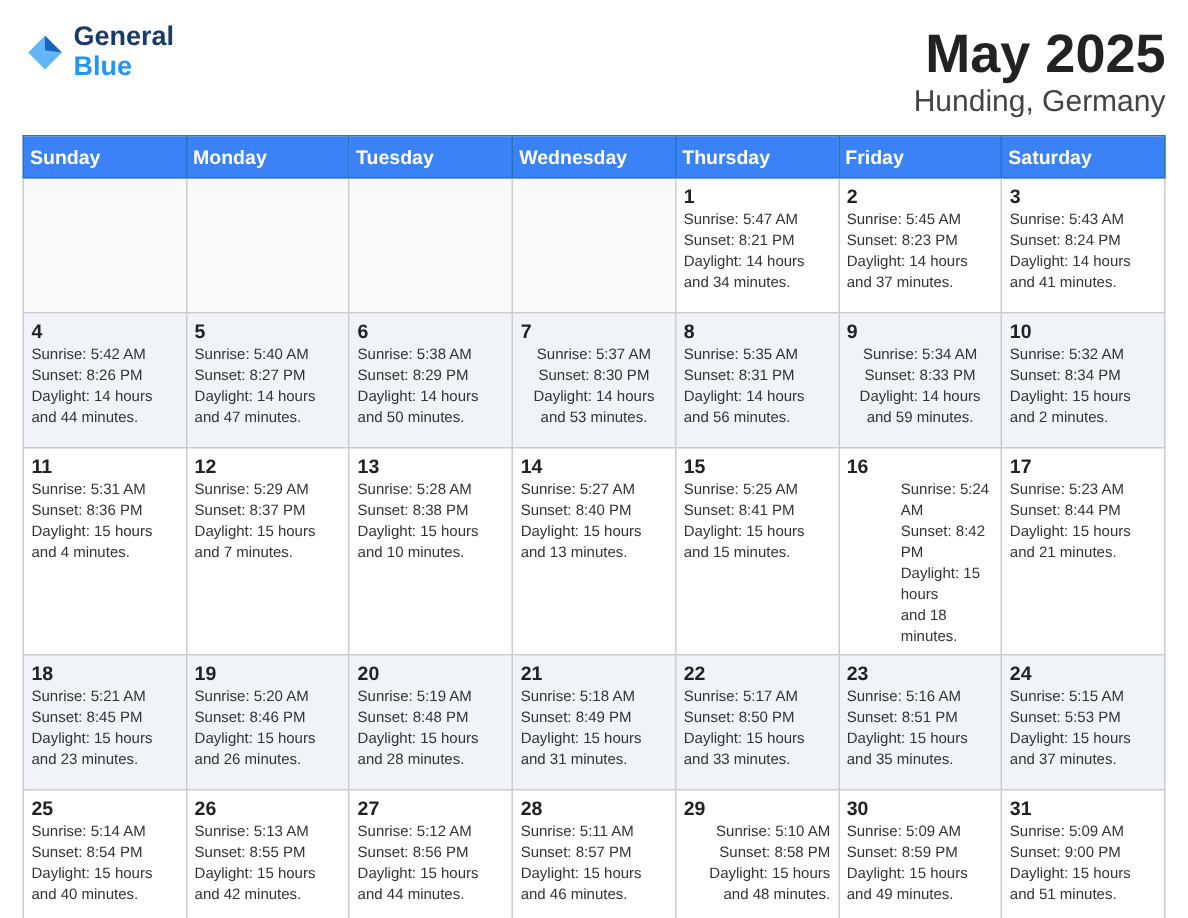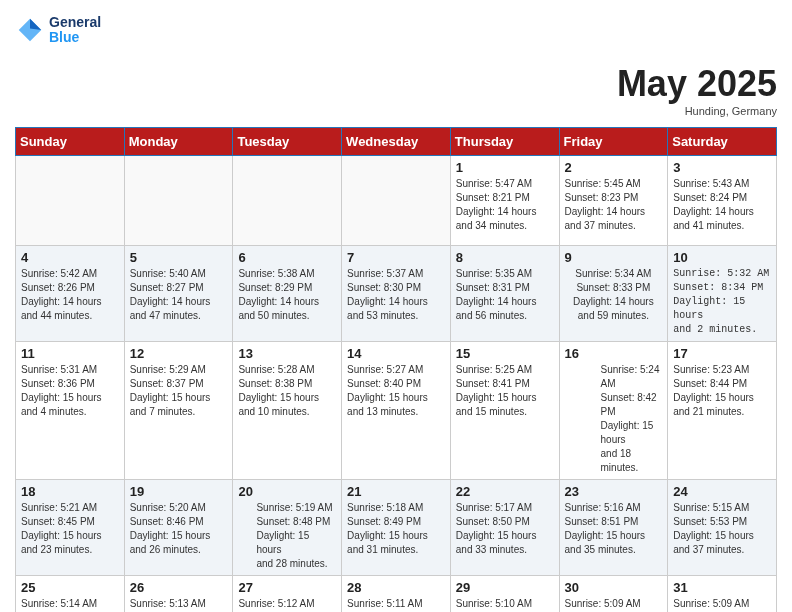--- a/index.html
+++ b/index.html
@@ -15,52 +15,51 @@
       justify-content: space-between;
       align-items: flex-start;
       margin-bottom: 10px;
     }
     .logo {
       display: flex;
       align-items: center;
       gap: 4px;
     }
     .logo-text {
-      font-size: 14px;
+      font-size: 18px;
       font-weight: bold;
       color: #1a3a6b;
       line-height: 1.1;
     }
     .logo-blue {
       color: #2196F3;
     }
     .logo-icon {
       width: 30px;
       height: 30px;
     }
     .title-block {
       text-align: right;
     }
     .title-month {
       font-size: 36px;
       font-weight: bold;
       color: #222;
-      margin-top: 48px;
     }
     .title-location {
-      font-size: 11px;
+      font-size: 20px;
       color: #444;
     }
     table {
       width: 100%;
       border-collapse: collapse;
       table-layout: fixed;
     }
     thead th {
-      background: #b91c1c;
+      background: #3b82f6;
       color: #fff;
       font-size: 13px;
       font-weight: bold;
       padding: 6px 4px;
       text-align: left;
       border: 1px solid #2575ba;
     }
     tbody td {
       border: 1px solid #ccc;
       vertical-align: top;
@@ -166,42 +165,42 @@
         </td>
         <td>
           <div class="day-num">6</div>
           <div class="day-info" style="white-space: pre-line;">Sunrise: 5:38 AM
 Sunset: 8:29 PM
 Daylight: 14 hours
 and 50 minutes.</div>
         </td>
         <td>
           <div class="day-num">7</div>
-          <div class="day-info" style="white-space: pre-line;">Sunrise: 5:37 AM
+          <div class="day-info" style="white-space: pre-line; text-align: center;">Sunrise: 5:37 AM
 Sunset: 8:30 PM
 Daylight: 14 hours
 and 53 minutes.</div>
         </td>
         <td>
           <div class="day-num">8</div>
           <div class="day-info" style="white-space: pre-line;">Sunrise: 5:35 AM
 Sunset: 8:31 PM
 Daylight: 14 hours
 and 56 minutes.</div>
         </td>
         <td>
           <div class="day-num">9</div>
           <div class="day-info" style="white-space: pre-line; text-align: center;">Sunrise: 5:34 AM
 Sunset: 8:33 PM
 Daylight: 14 hours
 and 59 minutes.</div>
         </td>
         <td>
           <div class="day-num">10</div>
-          <div class="day-info" style="white-space: pre-line; font-family: Liberation Mono, monospace;">Sunrise: 5:32 AM
+          <div class="day-info" style="white-space: pre-line;">Sunrise: 5:32 AM
 Sunset: 8:34 PM
 Daylight: 15 hours
 and 2 minutes.</div>
         </td>
       </tr>
       <tr>
         <td>
           <div class="day-num">11</div>
           <div class="day-info" style="white-space: pre-line;">Sunrise: 5:31 AM
 Sunset: 8:36 PM
@@ -261,21 +260,21 @@
         </td>
         <td>
           <div class="day-num">19</div>
           <div class="day-info" style="white-space: pre-line;">Sunrise: 5:20 AM
 Sunset: 8:46 PM
 Daylight: 15 hours
 and 26 minutes.</div>
         </td>
         <td>
           <div class="day-num">20</div>
-          <div class="day-info" style="white-space: pre-line; margin-left: 18px;">Sunrise: 5:19 AM
+          <div class="day-info" style="white-space: pre-line;">Sunrise: 5:19 AM
 Sunset: 8:48 PM
 Daylight: 15 hours
 and 28 minutes.</div>
         </td>
         <td>
           <div class="day-num">21</div>
           <div class="day-info" style="white-space: pre-line;">Sunrise: 5:18 AM
 Sunset: 8:49 PM
 Daylight: 15 hours
 and 31 minutes.</div>
@@ -326,21 +325,21 @@
         </td>
         <td>
           <div class="day-num">28</div>
           <div class="day-info" style="white-space: pre-line;">Sunrise: 5:11 AM
 Sunset: 8:57 PM
 Daylight: 15 hours
 and 46 minutes.</div>
         </td>
         <td>
           <div class="day-num">29</div>
-          <div class="day-info" style="white-space: pre-line;">Sunrise: 5:10 AM
+          <div class="day-info" style="white-space: pre-line; text-align: right;">Sunrise: 5:10 AM
 Sunset: 8:58 PM
 Daylight: 15 hours
 and 48 minutes.</div>
         </td>
         <td>
           <div class="day-num">30</div>
           <div class="day-info" style="white-space: pre-line;">Sunrise: 5:09 AM
 Sunset: 8:59 PM
 Daylight: 15 hours
 and 49 minutes.</div>

